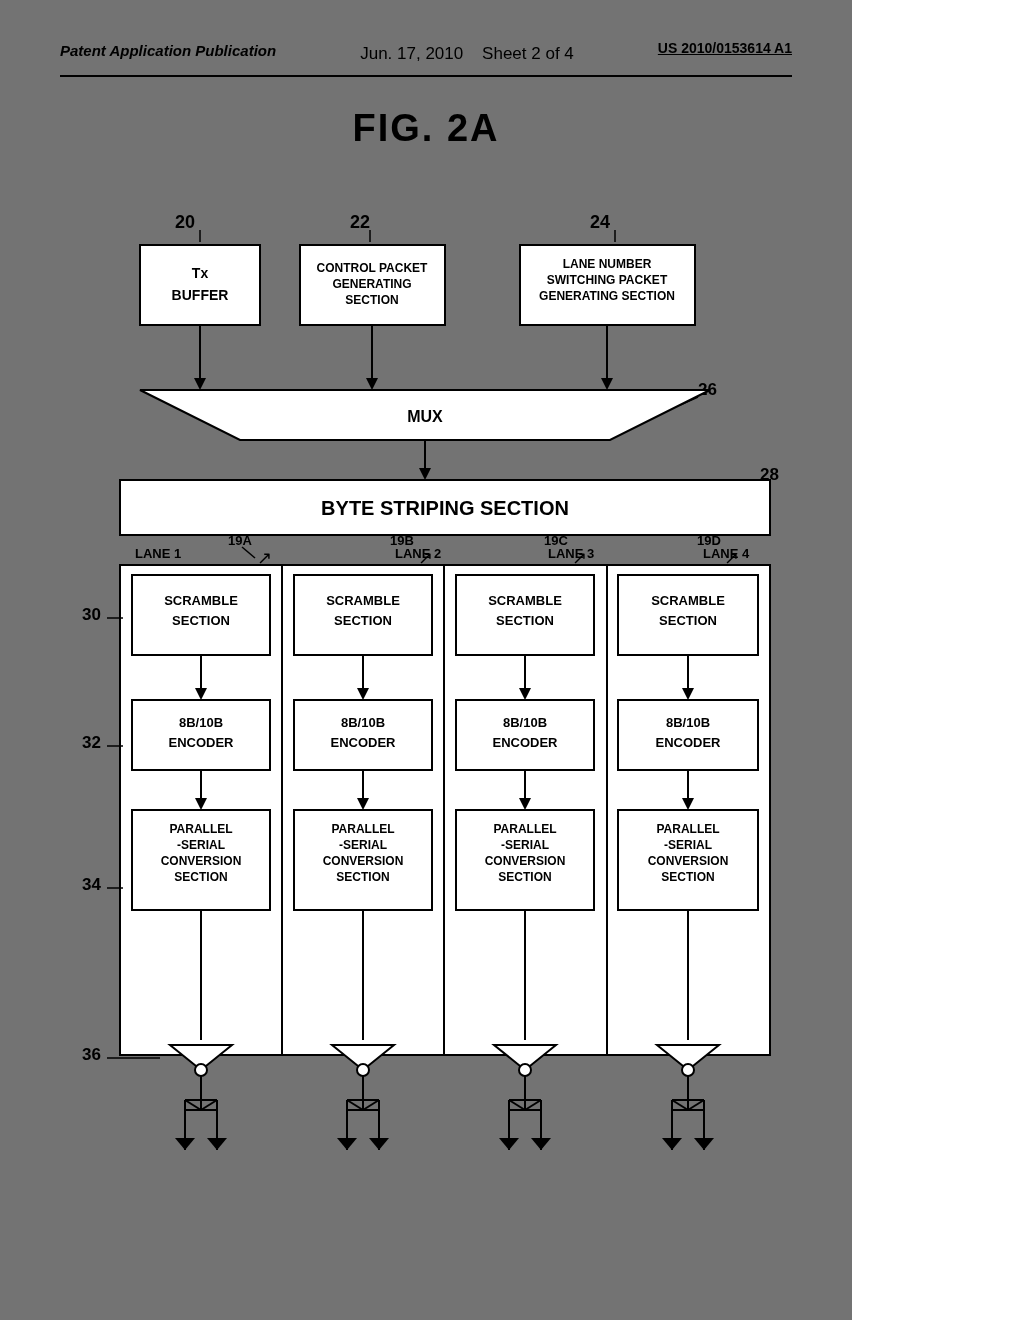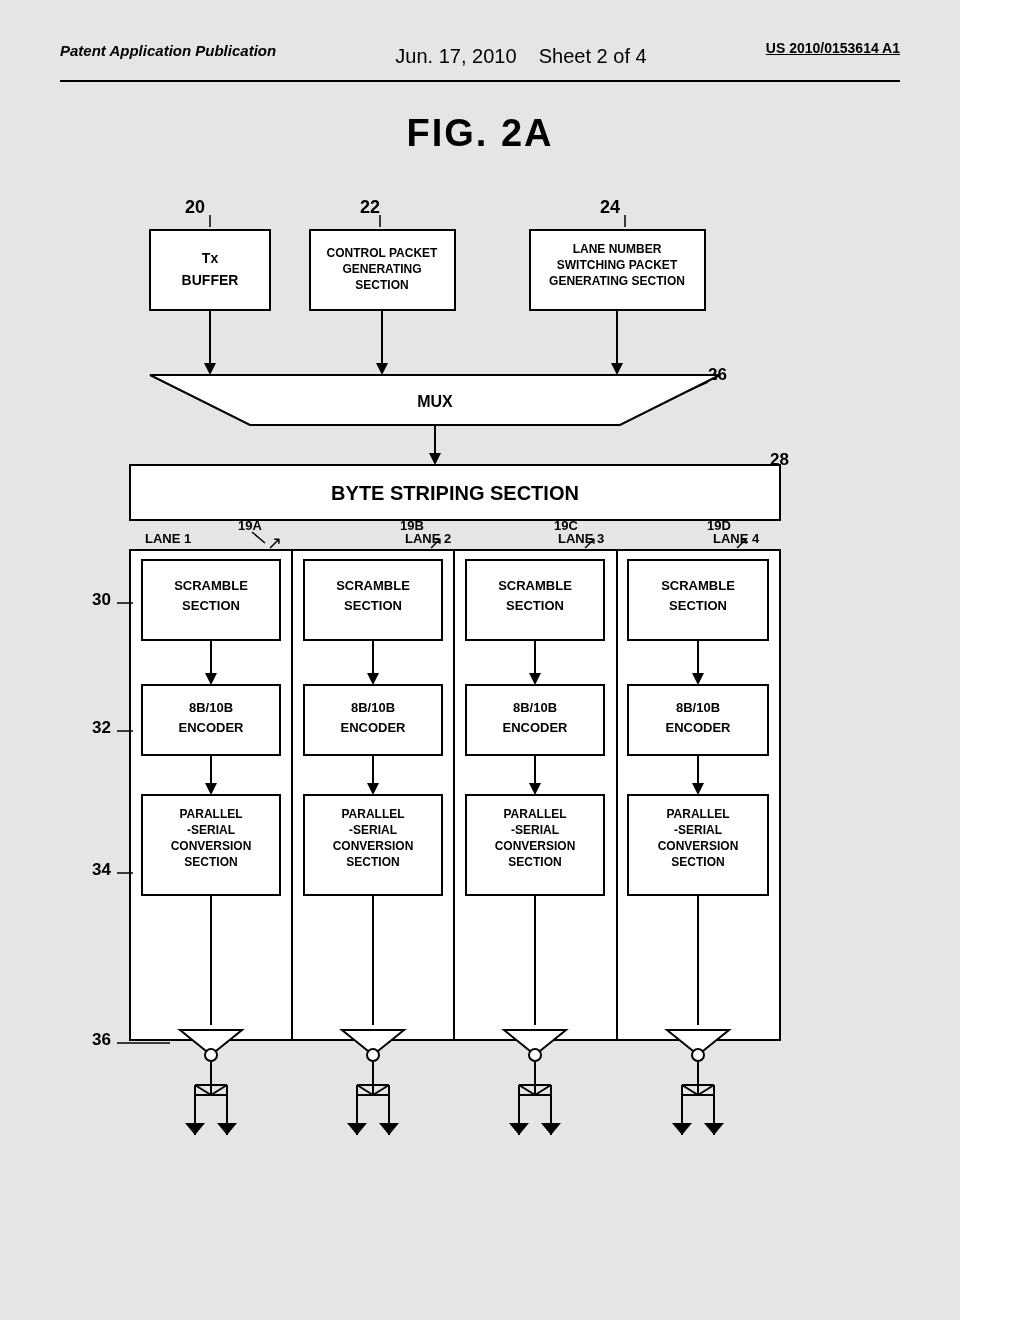--- a/index.html
+++ b/index.html
@@ -5,56 +5,56 @@
     * { margin: 0; padding: 0; box-sizing: border-box; }
     body {
       background: #fff;
       font-family: Arial, sans-serif;
       width: 1024px;
       min-height: 1320px;
       position: relative;
       overflow: hidden;
     }
     .page {
-      width: 960px;
+      width: 852px;
       min-height: 1320px;
-      background: #e5e5e5;
+      background: #737373;
       padding: 40px 60px;
       position: relative;
     }
     .header {
       display: flex;
       justify-content: space-between;
       align-items: flex-start;
       border-bottom: 2px solid #000;
       padding-bottom: 8px;
       margin-bottom: 30px;
     }
     .header-left {
       font-size: 15px;
       font-weight: bold;
       font-style: italic;
       line-height: 1.4;
     }
     .header-center {
-      font-size: 20px;
+      font-size: 17px;
       text-align: center;
       line-height: 1.6;
     }
     .header-right {
       font-size: 14px;
       font-weight: bold;
       text-decoration: underline;
     }
     .fig-title {
       text-align: center;
       font-size: 38px;
       font-weight: bold;
       letter-spacing: 2px;
-      margin-bottom: 20px;
+      margin-bottom: 40px;
       font-family: 'Arial Black', Arial, sans-serif;
     }
     .diagram-svg {
       width: 820px;
       height: 980px;
       display: block;
       margin: 0 auto;
     }
   </style>
 </head>

